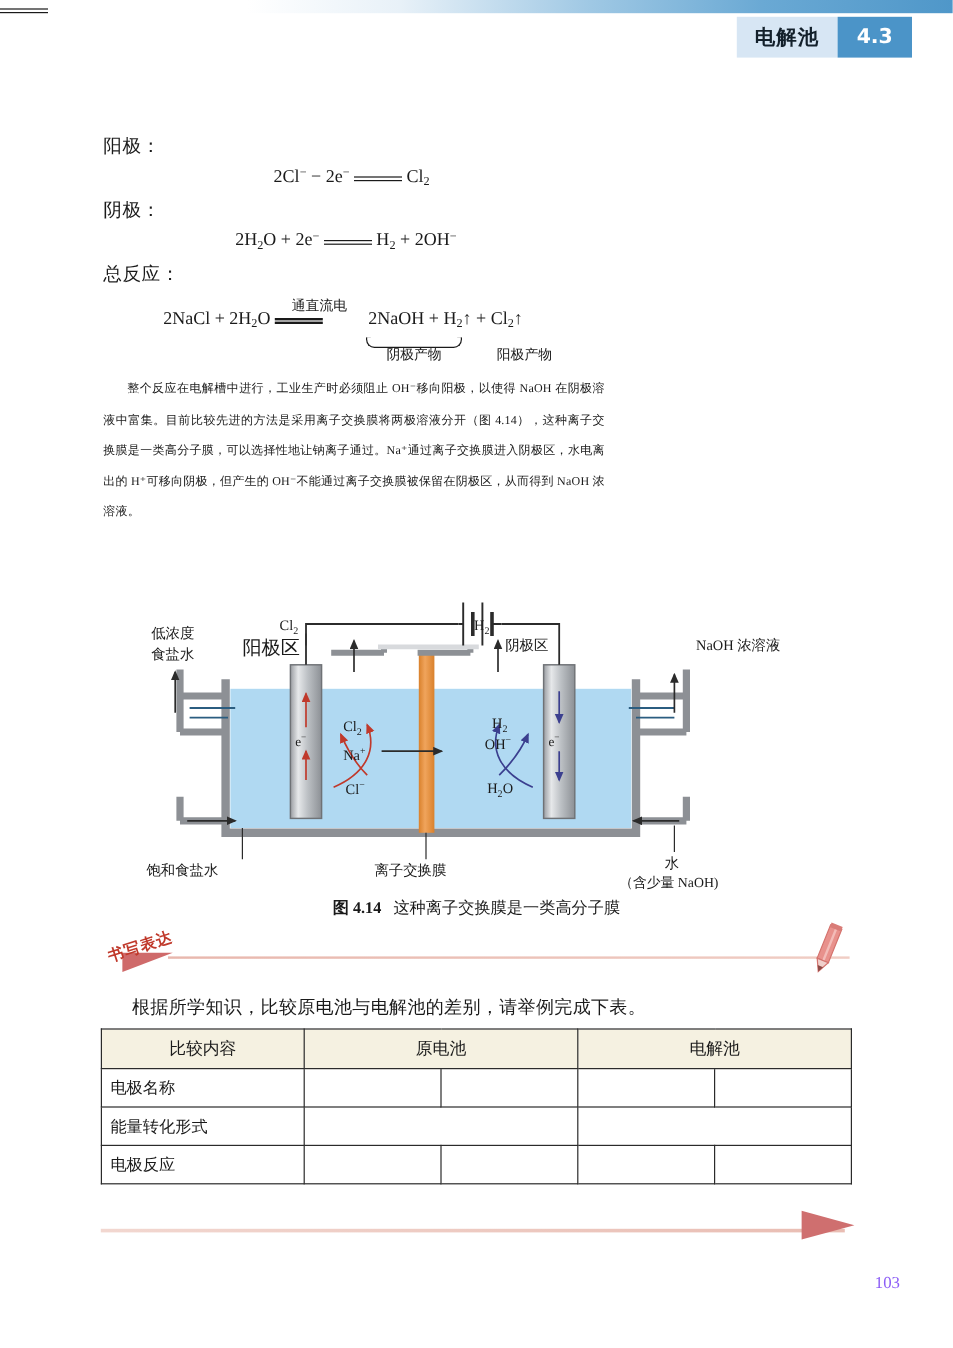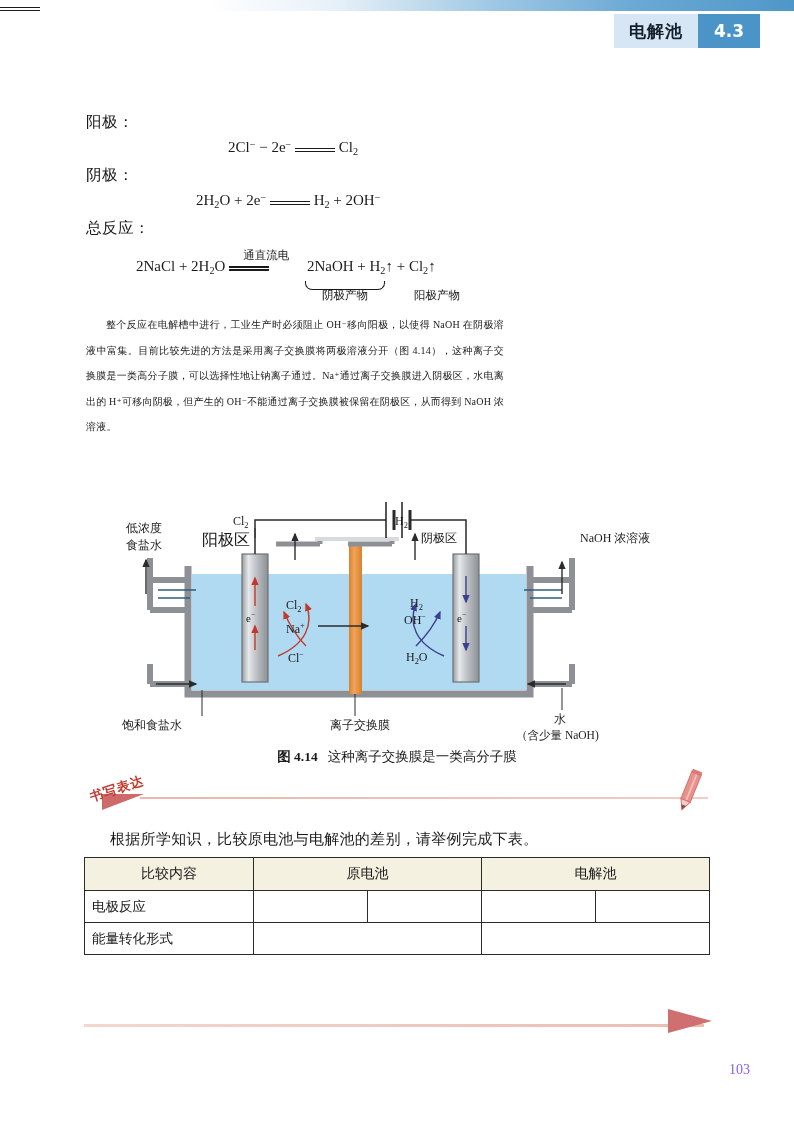--- a/index.html
+++ b/index.html
@@ -209,21 +209,21 @@
   <div style="position:absolute;left:176px;top:100px;font-size:12px;">Cl<sub style="font-size:.7em">2</sub></div>
   <div style="position:absolute;left:178px;top:152px;font-size:12px;">Cl<sup style="font-size:.68em">−</sup></div>
   <div style="position:absolute;left:176px;top:123px;font-size:12px;">Na<sup style="font-size:.68em">+</sup></div>
   <div style="position:absolute;left:300px;top:98px;font-size:12px;">H<sub style="font-size:.7em">2</sub></div>
   <div style="position:absolute;left:294px;top:114px;font-size:12px;">OH<sup style="font-size:.68em">−</sup></div>
   <div style="position:absolute;left:296px;top:152px;font-size:12px;">H<sub style="font-size:.7em">2</sub>O</div>
   <div style="position:absolute;left:136px;top:112px;font-size:11px;">e<sup style="font-size:.7em">−</sup></div>
   <div style="position:absolute;left:347px;top:112px;font-size:11px;">e<sup style="font-size:.7em">−</sup></div>
 
   <div style="position:absolute;left:12px;top:219px;font-size:12px;white-space:nowrap;">饱和食盐水</div>
-  <div style="position:absolute;left:220px;top:219px;font-size:12px;white-space:nowrap;">离子交换膜</div>
+  <div style="position:absolute;left:202px;top:219px;font-size:12px;white-space:nowrap;">离子交换膜</div>
   <div style="position:absolute;left:444px;top:213px;font-size:12px;white-space:nowrap;">水</div>
   <div style="position:absolute;left:406px;top:230px;font-size:11.5px;white-space:nowrap;">（含少量 NaOH)</div>
 </div>
 
 <div class="figcap">
   <b>图 4.14</b>&nbsp;&nbsp;&nbsp;<span>这种离子交换膜是一类高分子膜</span>
 </div>
 
 <div class="wbanner">
   <div class="wtri"></div>
@@ -243,29 +243,36 @@
 <div class="instr">根据所学知识，比较原电池与电解池的差别，请举例完成下表。</div>
 
 <table class="cmp">
   <tbody>
       <tr>
     <td class="hd" style="width:160px;">比较内容</td>
     <td class="hd" colspan="2" style="width:233px;margin-top:32px;">原电池</td>
     <td class="hd" colspan="2" style="width:233px;">电解池</td>
   </tr>
   <tr>
-    <td class="rh">电极反应</td>
+    <td class="rh">电极名称</td>
     <td></td>
     <td></td>
     <td></td>
     <td></td>
   </tr>
   <tr>
     <td class="rh">能量转化形式</td>
     <td colspan="2"></td>
     <td colspan="2"></td>
   </tr>
+  <tr>
+    <td class="rh">电极反应</td>
+    <td></td>
+    <td></td>
+    <td></td>
+    <td></td>
+  </tr>
 </tbody>
   </table>
 
 <div class="barrow"></div>
 <div class="bhead"></div>
 <div class="folio">103</div>
 
 </body></html>

